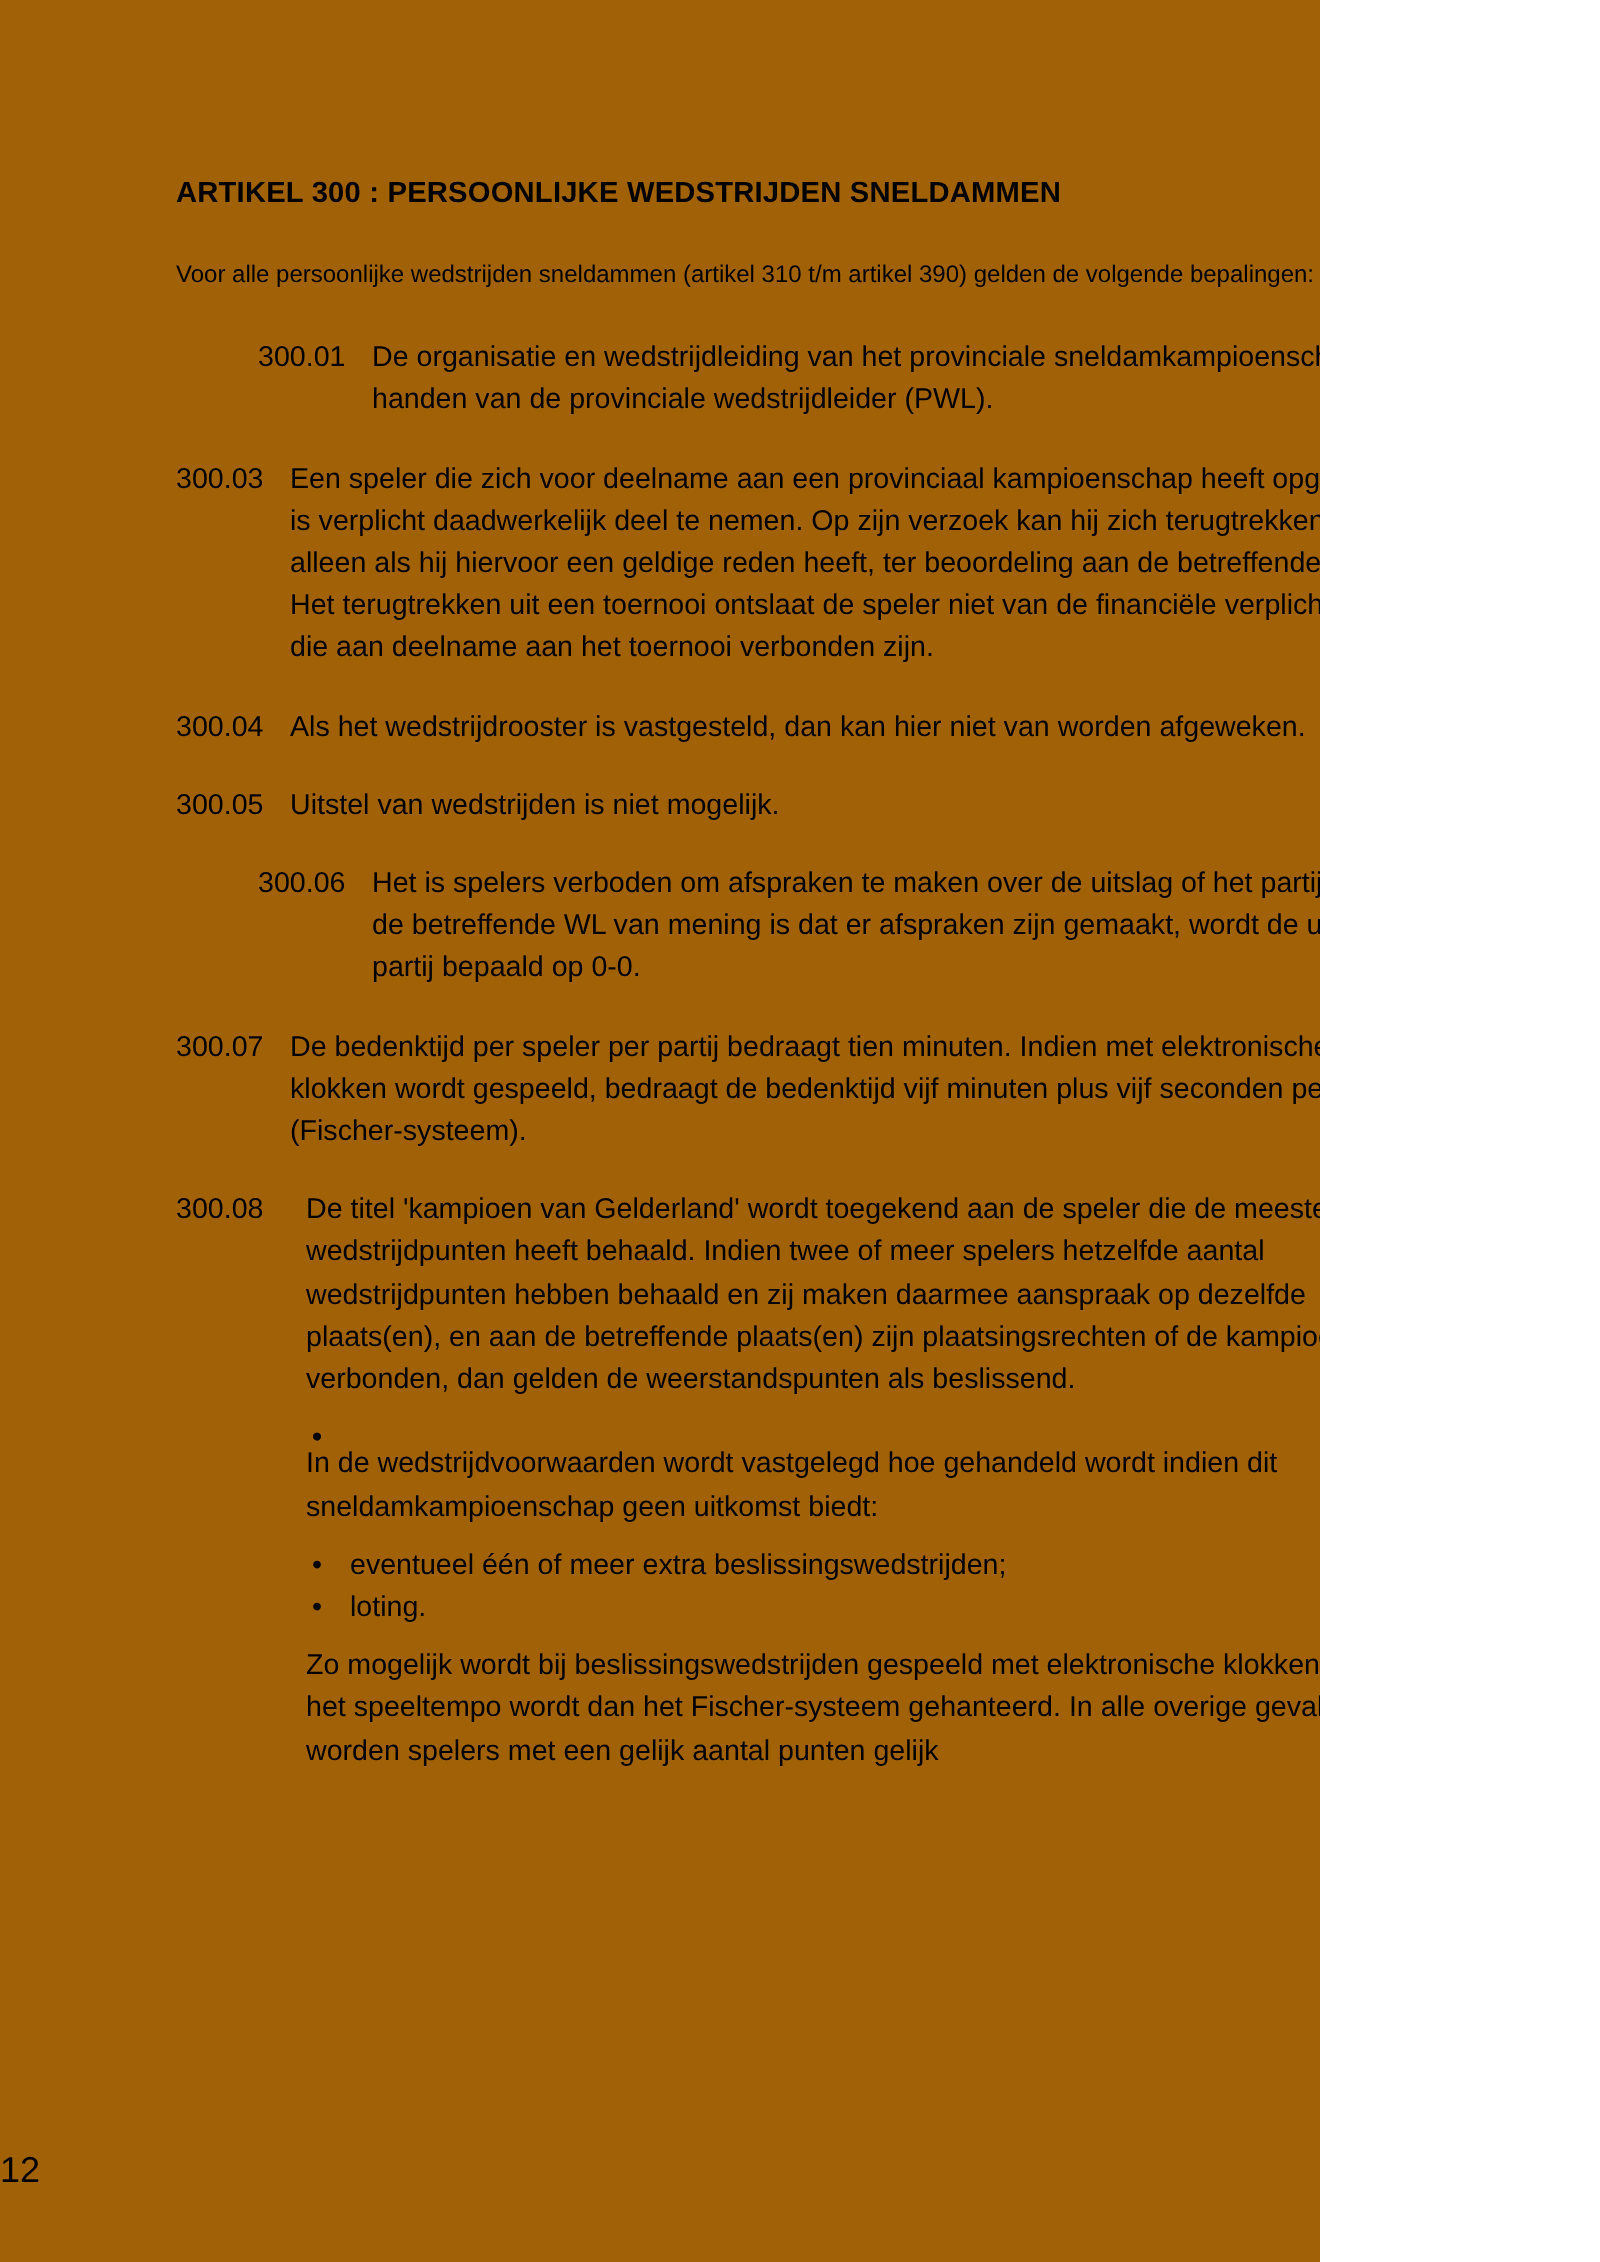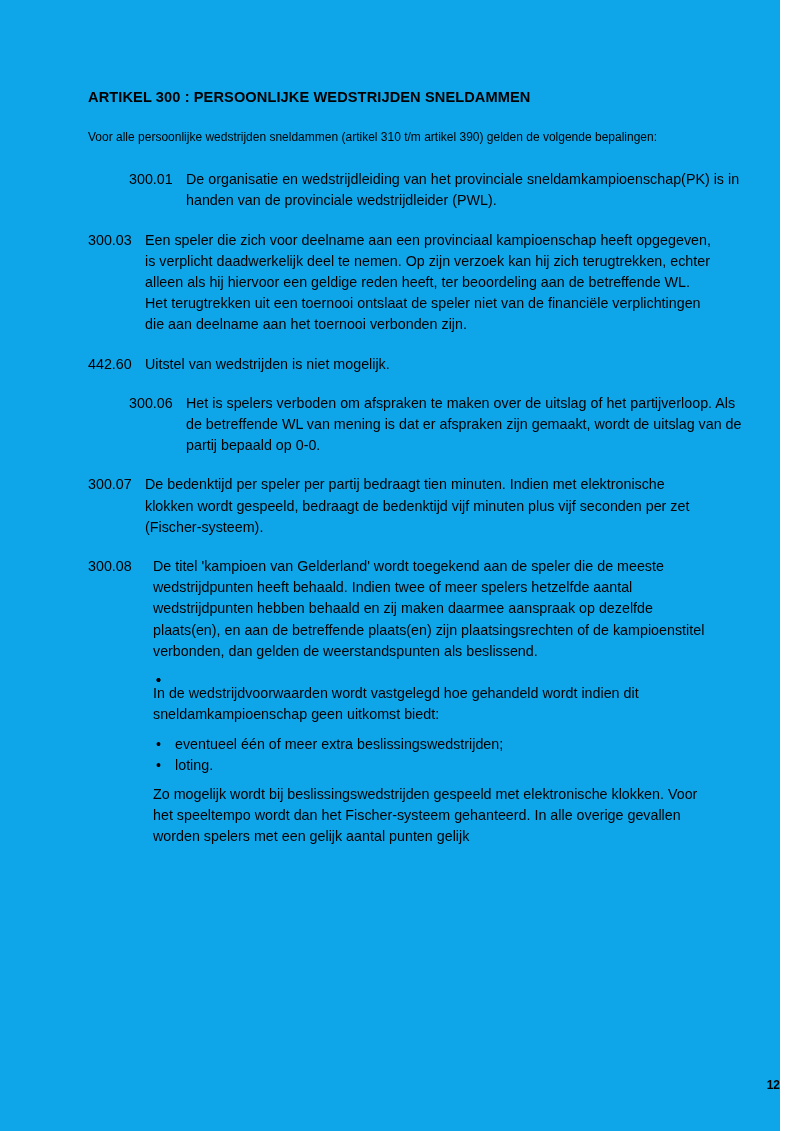--- a/index.html
+++ b/index.html
@@ -7,23 +7,23 @@
     margin: 0;
     padding: 0;
     background: #ffffff;
   }
   body {
     font-family: "Liberation Sans", sans-serif;
     color: #000000;
   }
   .page {
     position: relative;
-    width: 780px;
+    width: 660px;
     height: 1131px;
-    background: #0ea5e9;
+    background: #a16207;
     box-sizing: border-box;
     overflow: hidden;
   }
   .content {
     position: absolute;
     left: 88px;
     top: 88px;
     width: 628px;
   }
   .doc-title {
@@ -90,24 +90,23 @@
   }
   .w-545 { width: 548px; }
   .w-560 { width: 560px; margin-left: 41px; }
   .w-571 { width: 571px; }
 
   .page-number {
     position: absolute;
     left: 0;
     right: 0;
     top: 1077px;
-    text-align: right;
-    font-size: 12px;
+    text-align: left;
+    font-size: 18px;
     line-height: 16px;
-    font-weight: bold;
   }
 </style>
 </head>
 <body>
 
 <div class="page">
   <div class="content">
 
     <h1 class="doc-title">ARTIKEL 300 : PERSOONLIJKE WEDSTRIJDEN SNELDAMMEN</h1>
 
@@ -117,23 +116,27 @@
       <span class="clause-num">300.01</span>
       <span class="clause-body">De organisatie en wedstrijdleiding van het provinciale sneldamkampioenschap(PK) is in handen van de provinciale wedstrijdleider (PWL).</span>
     </div>
 
 
     <div class="clause">
       <span class="clause-num">300.03</span>
       <span class="clause-body">Een speler die zich voor deelname aan een provinciaal kampioenschap heeft opgegeven, is verplicht daadwerkelijk deel te nemen. Op zijn verzoek kan hij zich terugtrekken, echter alleen als hij hiervoor een geldige reden heeft, ter beoordeling aan de betreffende WL. Het terugtrekken uit een toernooi ontslaat de speler niet van de financiële verplichtingen die aan deelname aan het toernooi verbonden zijn.</span>
     </div>
 
+    <div class="clause w-545">
+      <span class="clause-num">300.04</span>
+      <span class="clause-body">Als het wedstrijdrooster is vastgesteld, dan kan hier niet van worden afgeweken.</span>
+    </div>
 
     <div class="clause">
-      <span class="clause-num">442.60</span>
+      <span class="clause-num">300.05</span>
       <span class="clause-body">Uitstel van wedstrijden is niet mogelijk.</span>
     </div>
 
     <div class="clause w-560">
       <span class="clause-num">300.06</span>
       <span class="clause-body">Het is spelers verboden om afspraken te maken over de uitslag of het partijverloop. Als de betreffende WL van mening is dat er afspraken zijn gemaakt, wordt de uitslag van de partij bepaald op 0-0.</span>
     </div>
 
     <div class="clause w-571">
       <span class="clause-num">300.07</span>

